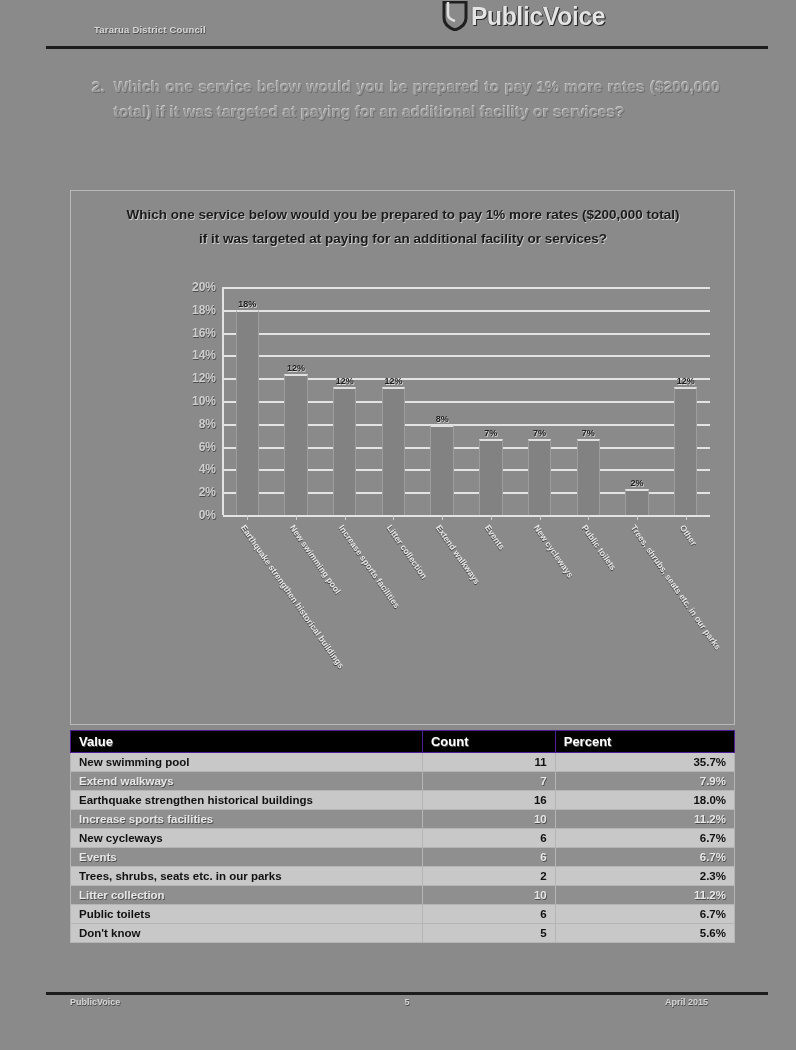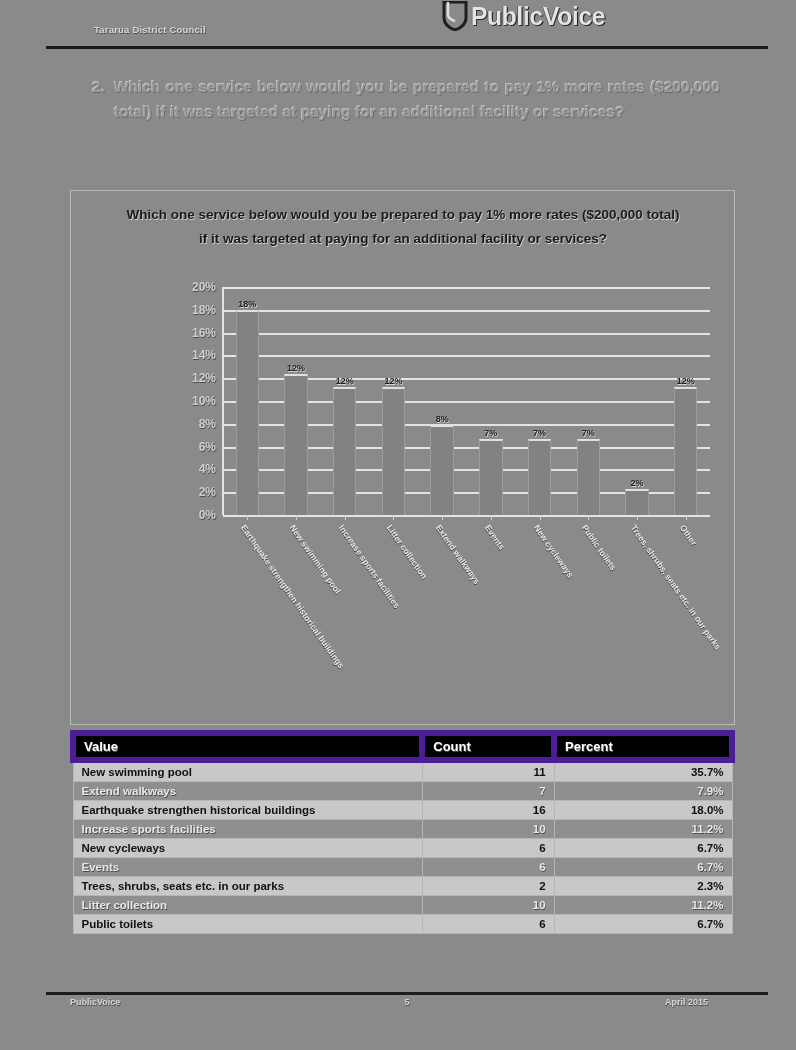--- a/index.html
+++ b/index.html
@@ -220,21 +220,21 @@
     font-size: 11.5px;
     table-layout: fixed;
   }
   .data-table th {
     background: #000000;
     color: #ffffff;
     font-weight: bold;
     font-size: 13px;
     text-align: left;
     padding: 3px 8px;
-    border: 6px solid #4c1d95;
+    border: 1px solid #4c1d95;
     text-shadow: 0.7px 0.7px 0 #555;
   }
   .data-table th.c { text-align: left; }
   .data-table td {
     padding: 3px 8px;
     border: 1px solid #b5b5b5;
     font-weight: bold;
     color: #111;
   }
   .data-table td.c { text-align: right; }
@@ -482,20 +482,25 @@
         <tr class="even">
           <td>Litter collection</td>
           <td class="c">10</td>
           <td class="c">11.2%</td>
         </tr>
         <tr class="odd">
           <td>Public toilets</td>
           <td class="c">6</td>
           <td class="c">6.7%</td>
         </tr>
+        <tr class="odd">
+          <td>Don't know</td>
+          <td class="c">5</td>
+          <td class="c">5.6%</td>
+        </tr>
       </tbody>
   </table>
 
   <div class="footer-rule"></div>
   <div class="footer">
     <span class="f-left">PublicVoice</span>
     <span class="f-center">5</span>
     <span class="f-right">April 2015</span>
   </div>
 

